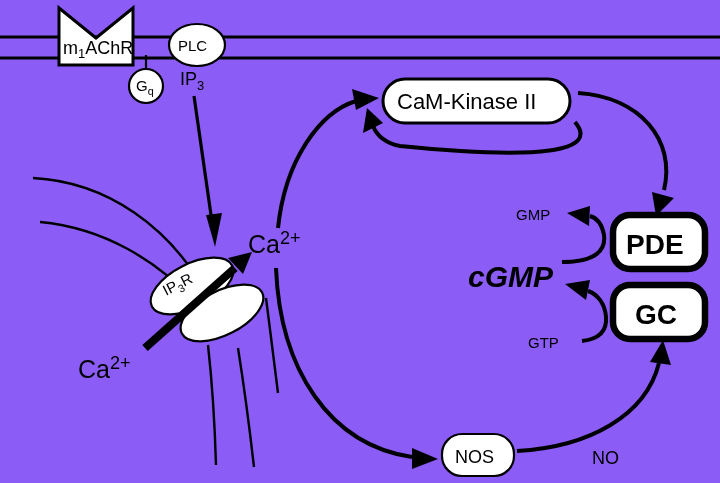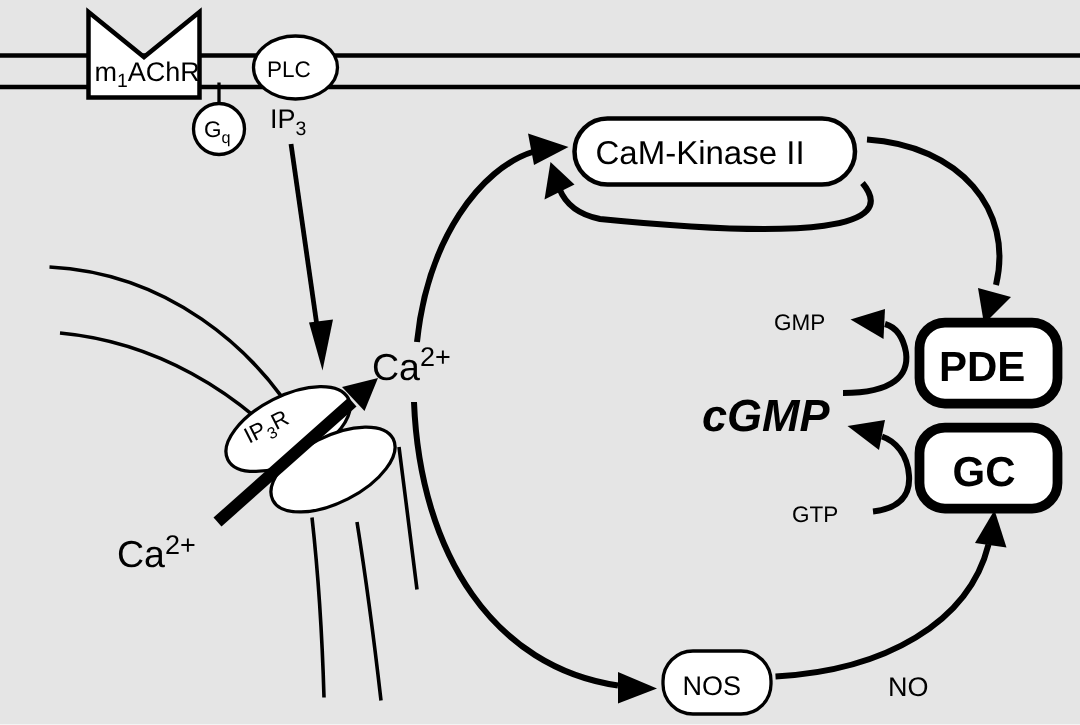--- a/index.html
+++ b/index.html
@@ -5,21 +5,21 @@
   html,body{margin:0;padding:0;background:#ffffff;}
   body{
     width:720px;height:483px;
     font-family:"Liberation Sans", sans-serif;
     color:#000;
     overflow:hidden;
   }
   #diagram-root{
     position:relative;
     width:720px;height:483px;
-    background:#e5e5e5;
+    background:#8b5cf6;
   }
   svg#scene{
     position:absolute;left:0;top:0;
     width:720px;height:483px;
     display:block;
   }
   .lbl{font-family:"Liberation Sans", sans-serif; fill:#000;}
   .lbl-node{font-size:22px;}
   .lbl-node-bold{font-size:28px;font-weight:bold;}
   .lbl-small{font-size:15px;}

